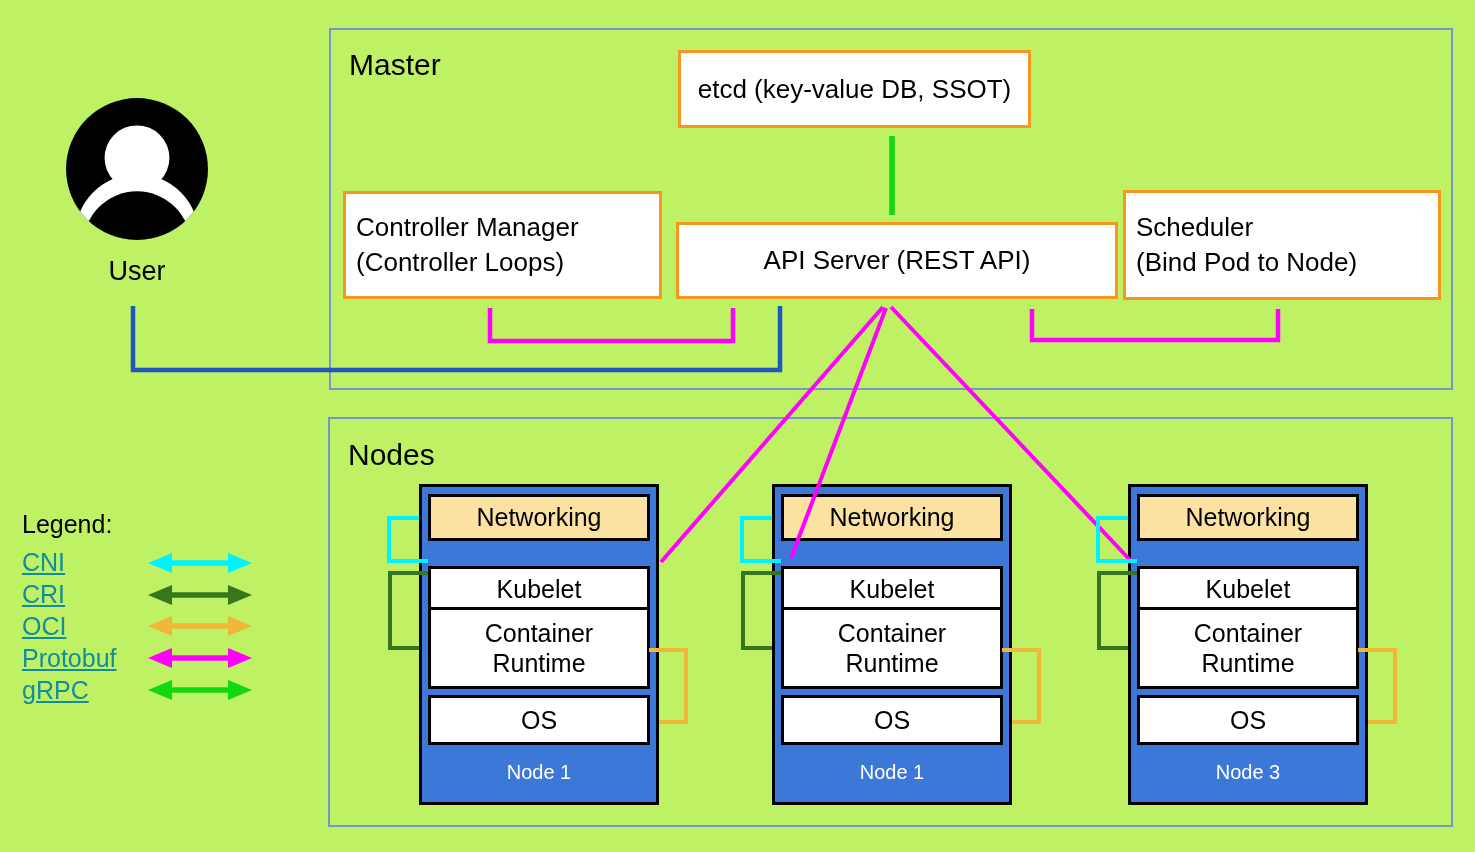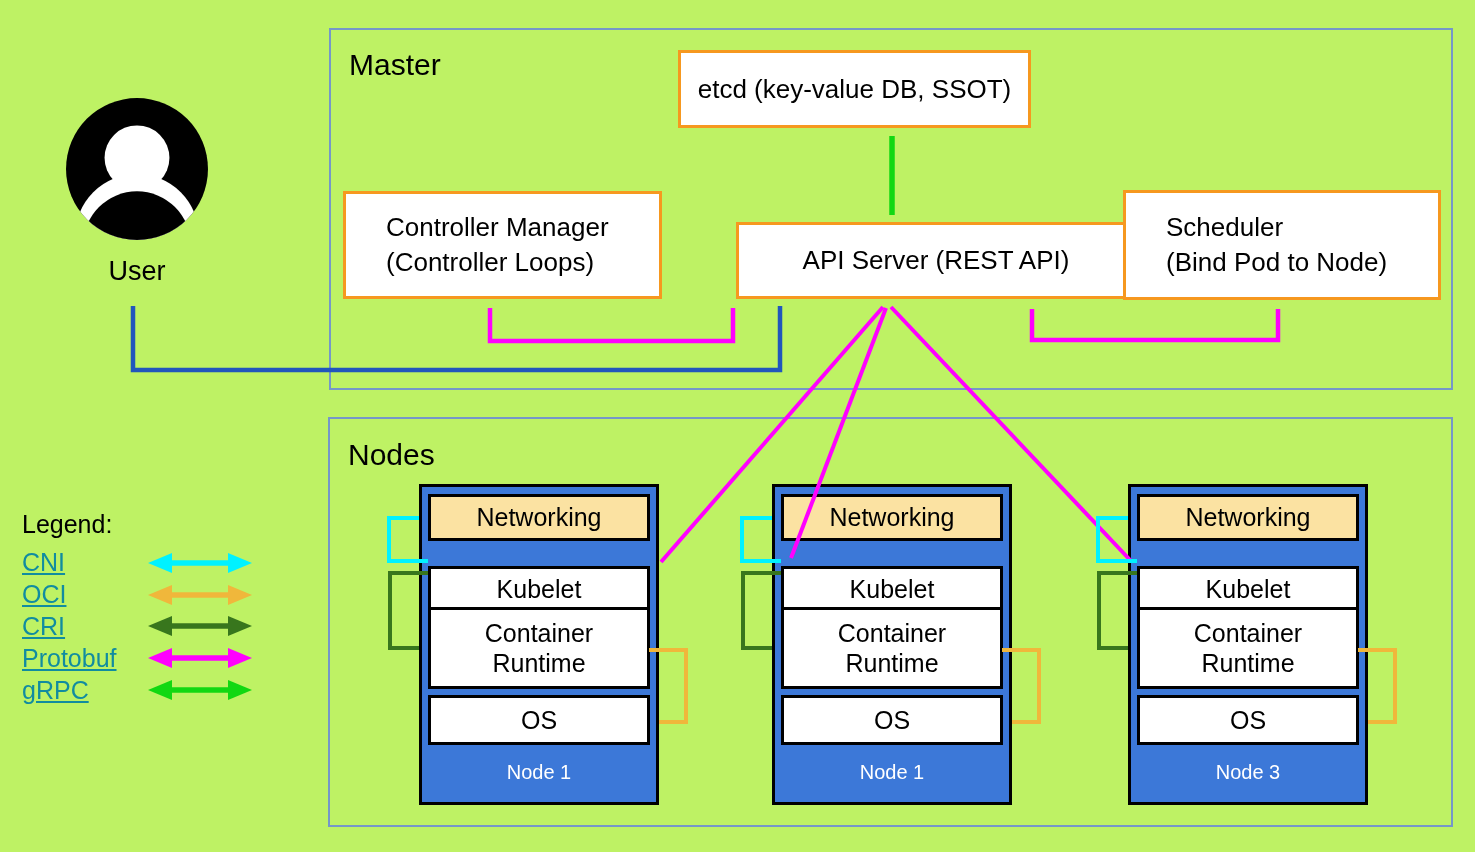--- a/index.html
+++ b/index.html
@@ -11,24 +11,24 @@
   .frame{position:absolute;border:2px solid var(--c-frame_border);background:transparent;box-sizing:border-box;}
   #master-frame{left:329px;top:28px;width:1124px;height:362px;}
   #nodes-frame{left:328px;top:417px;width:1125px;height:410px;}
   .frame-title{position:absolute;font-size:30px;color:#000;}
   #master-title{left:349px;top:48px;}
   #nodes-title{left:348px;top:438px;}
   
   .obox{position:absolute;background:#fff;border:3px solid var(--c-box_border);box-sizing:border-box;
         font-size:26px;line-height:35px;}
   .obox.center{display:flex;align-items:center;justify-content:center;text-align:center;}
-  .obox.left{display:flex;flex-direction:column;justify-content:center;padding-left:40px;}
+  .obox.left{display:flex;flex-direction:column;justify-content:center;padding-left:10px;}
   #etcd-box{left:678px;top:50px;width:353px;height:78px;}
   #controller-manager-box{left:343px;top:191px;width:319px;height:108px;}
-  #api-server-box{left:736px;top:222px;width:400px;height:77px;}
+  #api-server-box{left:676px;top:222px;width:442px;height:77px;}
   #scheduler-box{left:1123px;top:190px;width:318px;height:110px;}
   
   #user-icon{position:absolute;left:64px;top:96px;width:146px;height:146px;}
   #user-label{position:absolute;left:64px;top:256px;width:146px;text-align:center;font-size:27px;}
   
   .node{position:absolute;top:484px;width:240px;height:321px;background:var(--c-node_fill);
         border:3px solid #000;box-sizing:border-box;padding-left:20px;}
   #node-1{left:419px;} #node-2{left:772px;} #node-3{left:1128px;}
   .layer{position:absolute;left:6px;width:222px;background:#fff;border:3px solid #000;box-sizing:border-box;
          display:flex;align-items:center;justify-content:center;text-align:center;
@@ -135,30 +135,30 @@
 
     <div class="lg-row">
       <span class="lg-label">CNI</span>
       <svg class="lg-arrow lg-cni" width="108" height="26" viewBox="0 0 108 26">
         <line x1="22" y1="13" x2="86" y2="13" stroke="currentColor" stroke-width="5.5"></line>
         <polygon fill="currentColor" points="2,13 26,3 26,23"></polygon>
           <polygon fill="currentColor" points="106,13 82,3 82,23"></polygon>
       </svg>
     </div>
     <div class="lg-row">
+      <span class="lg-label">CRI</span>
+      <svg class="lg-arrow lg-cri" width="108" height="26" viewBox="0 0 108 26">
+        <line x1="22" y1="13" x2="86" y2="13" stroke="currentColor" stroke-width="5.5"></line>
+        <polygon fill="currentColor" points="2,13 26,3 26,23"></polygon>
+          <polygon fill="currentColor" points="106,13 82,3 82,23"></polygon>
+      </svg>
+    </div>
+    <div class="lg-row">
       <span class="lg-label">OCI</span>
       <svg class="lg-arrow lg-oci" width="108" height="26" viewBox="0 0 108 26">
-        <line x1="22" y1="13" x2="86" y2="13" stroke="currentColor" stroke-width="5.5"></line>
-        <polygon fill="currentColor" points="2,13 26,3 26,23"></polygon>
-          <polygon fill="currentColor" points="106,13 82,3 82,23"></polygon>
-      </svg>
-    </div>
-    <div class="lg-row">
-      <span class="lg-label">CRI</span>
-      <svg class="lg-arrow lg-cri" width="108" height="26" viewBox="0 0 108 26">
         <line x1="22" y1="13" x2="86" y2="13" stroke="currentColor" stroke-width="5.5"></line>
         <polygon fill="currentColor" points="2,13 26,3 26,23"></polygon>
           <polygon fill="currentColor" points="106,13 82,3 82,23"></polygon>
       </svg>
     </div>
     <div class="lg-row">
       <span class="lg-label">Protobuf</span>
       <svg class="lg-arrow lg-protobuf" width="108" height="26" viewBox="0 0 108 26">
         <line x1="22" y1="13" x2="86" y2="13" stroke="currentColor" stroke-width="5.5"></line>
         <polygon fill="currentColor" points="2,13 26,3 26,23"></polygon>

